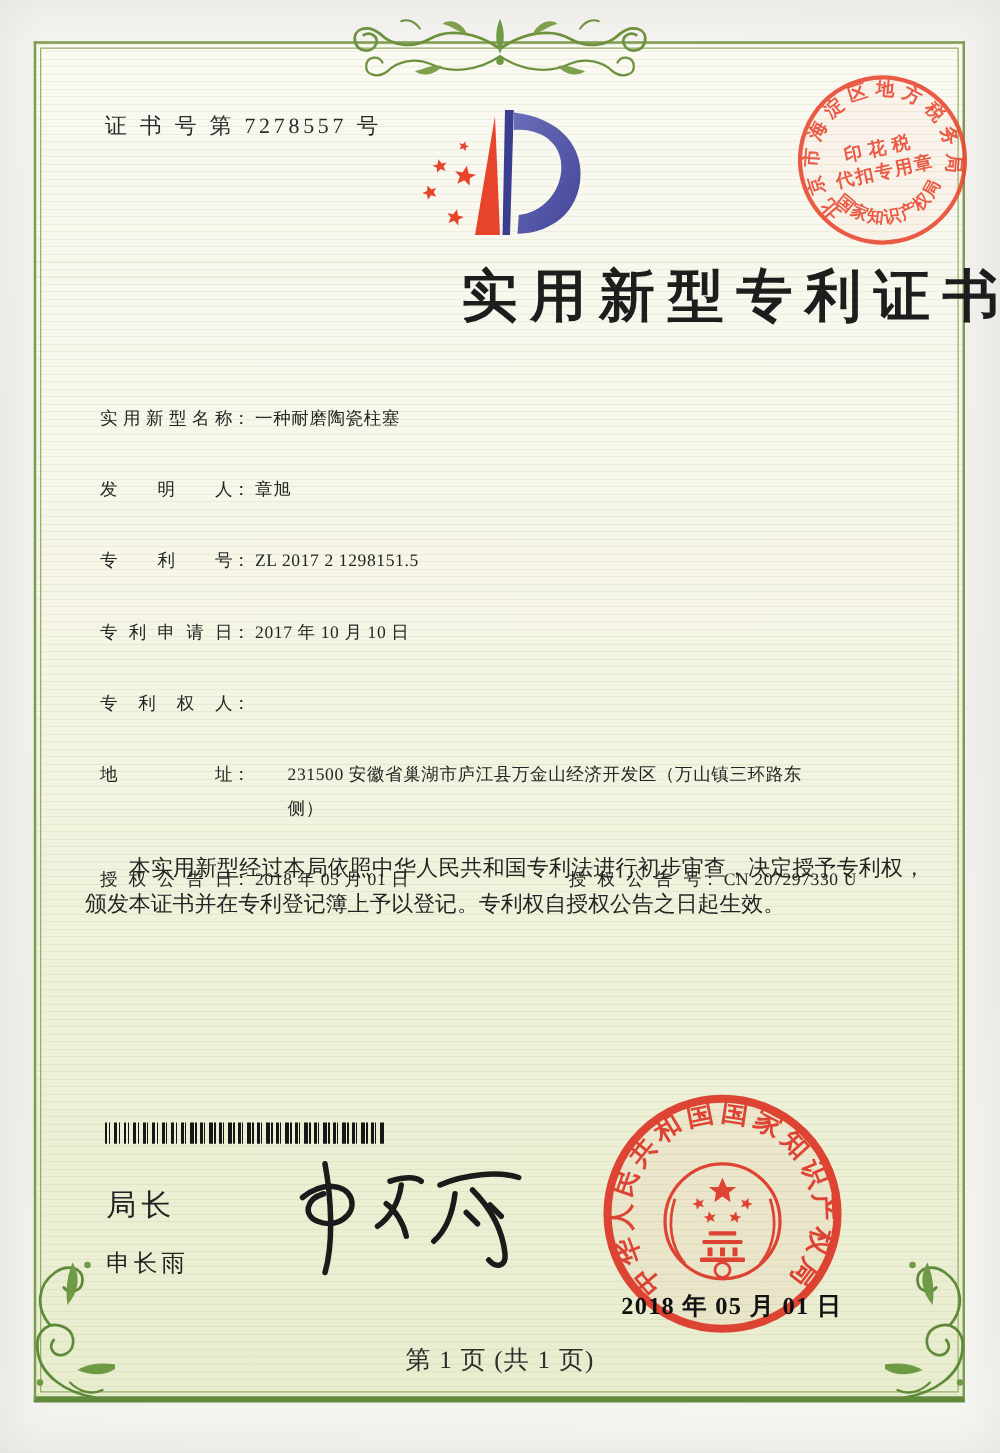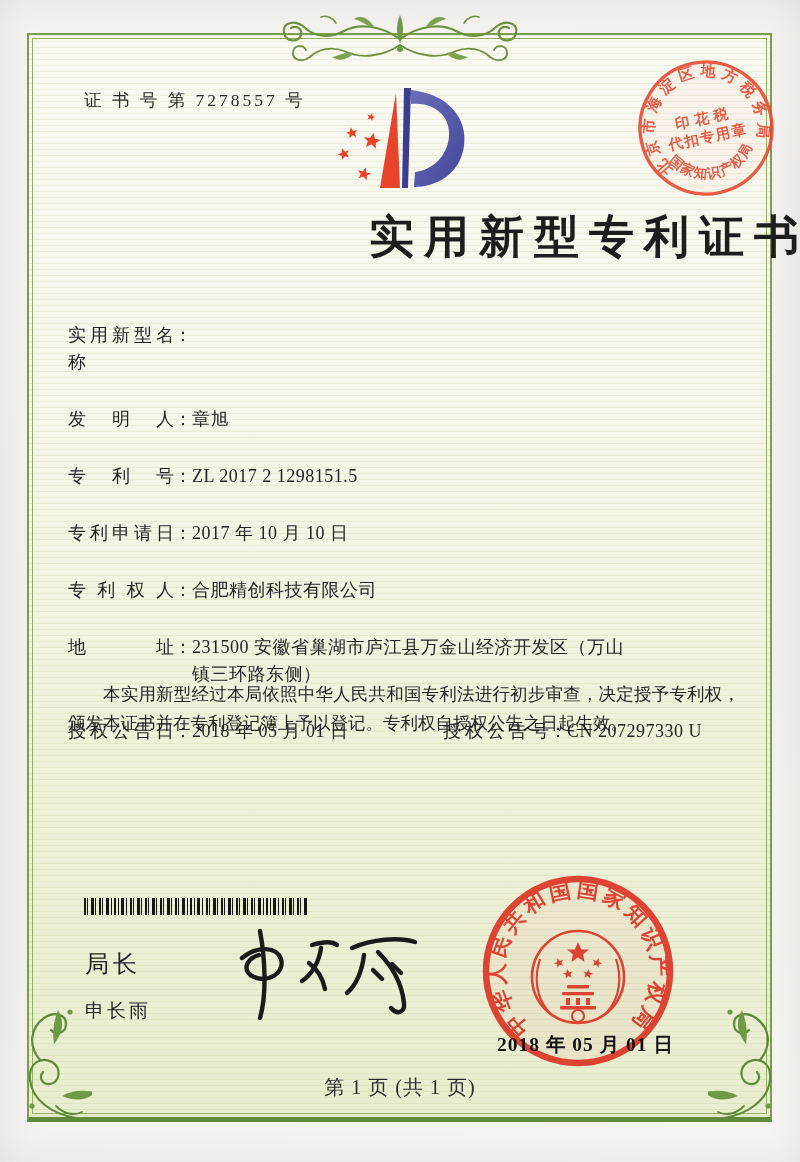--- a/index.html
+++ b/index.html
@@ -38,26 +38,26 @@
     position:absolute;left:84px;top:88px;font-size:17.5px;color:#2b2b2b;
     letter-spacing:3px;
   }
   .tax-stamp{position:absolute;left:621px;top:43px;width:170px;height:170px;opacity:.88;}
   .logo{position:absolute;left:338px;top:80px;width:152px;height:118px;}
   .title{
     position:absolute;left:0;top:207px;width:792px;text-align:right;
     font-size:45px;font-weight:bold;color:#1d1d1d;letter-spacing:10px;padding-left:17px;
   }
   
-  .fields{position:absolute;left:68px;top:322px;width:660px;font-size:18px;color:#242424;}
+  .fields{position:absolute;left:80px;top:322px;width:660px;font-size:14px;color:#242424;}
   .frow{display:flex;align-items:flex-start;margin-bottom:30px;line-height:27px;}
   .flabel{display:inline-block;width:106px;text-align:justify;text-align-last:justify;flex:none;}
   .fcolon{flex:none;width:18px;}
   .fvalue{letter-spacing:.5px;}
-  .addr .fvalue{width:436px;}
+  .addr .fvalue{width:436px;margin-left:26px;}
   .grant-line{display:flex;margin-bottom:0;}
   .grant-pair{display:flex;align-items:flex-start;line-height:27px;}
   .grant-pair.first{width:375px;flex:none;}
   
   .body-text{
     position:absolute;left:68px;top:680px;width:672px;
     font-size:17.5px;line-height:28.6px;color:#242424;text-align:justify;
   }
   .body-text p{margin:0;text-indent:2em;}
   
@@ -170,40 +170,40 @@
     <path d="M66,8 L73,8 L70,108 L64,108 Z" fill="#3b3e8f"></path>
     <path d="M73,10 C110,14 130,38 126,66 C122,95 97,107 76,107 L77,92 C95,90 109,76 111,57 C113,35 95,22 73,24 Z" fill="url(#pgrad)"></path>
   </svg>
 
   <div class="title">实用新型专利证书</div>
 
   <div class="fields">
     <div class="frow">
       <span class="flabel">实用新型名称</span>
       <span class="fcolon">：</span>
+      <span class="fvalue">一种耐磨陶瓷柱塞</span>
     </div>
     <div class="frow">
       <span class="flabel">发明人</span>
       <span class="fcolon">：</span>
       <span class="fvalue">章旭</span>
     </div>
     <div class="frow">
       <span class="flabel">专利号</span>
       <span class="fcolon">：</span>
       <span class="fvalue">ZL 2017 2 1298151.5</span>
     </div>
     <div class="frow">
       <span class="flabel">专利申请日</span>
       <span class="fcolon">：</span>
       <span class="fvalue">2017 年 10 月 10 日</span>
     </div>
     <div class="frow">
       <span class="flabel">专利权人</span>
       <span class="fcolon">：</span>
-      <span class="fvalue">合肥精创科技有限公司</span>
     </div>
     <div class="frow addr">
       <span class="flabel">地址</span>
       <span class="fcolon">：</span>
       <span class="fvalue">231500 安徽省巢湖市庐江县万金山经济开发区（万山镇三环路东侧）</span>
     </div>
     <div class="frow grant-line">
       <span class="grant-pair first">
         <span class="flabel">授权公告日</span>
         <span class="fcolon">：</span>

